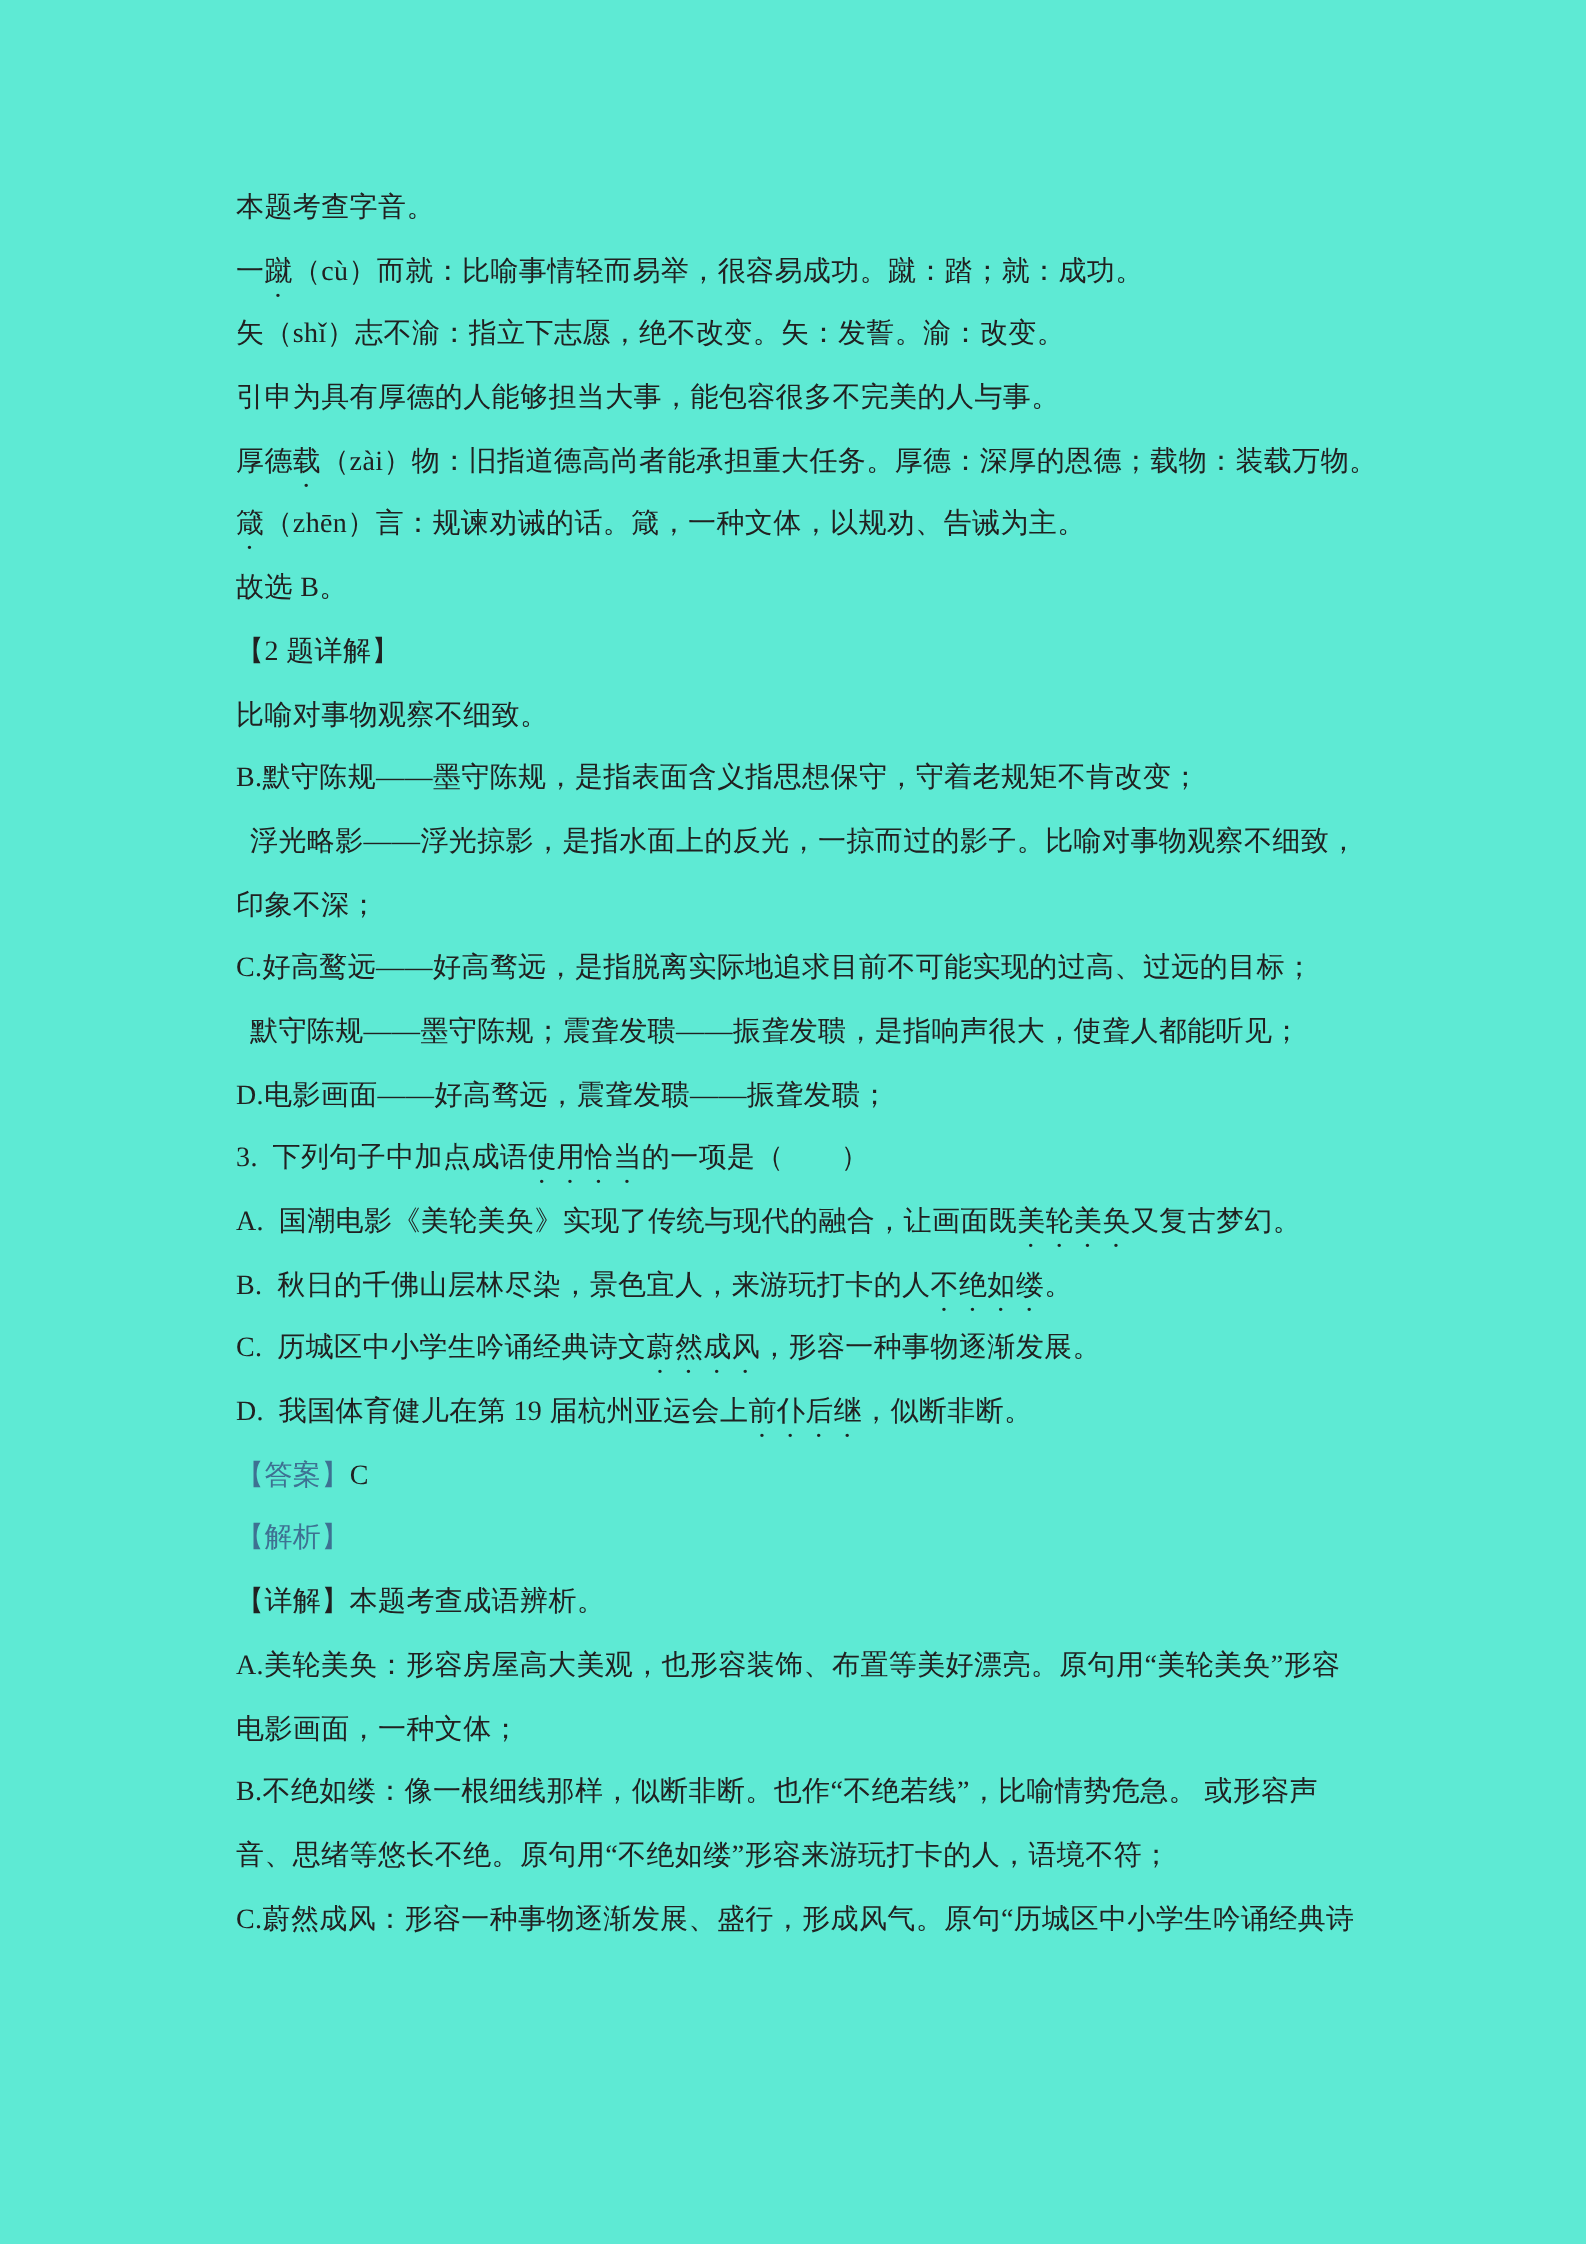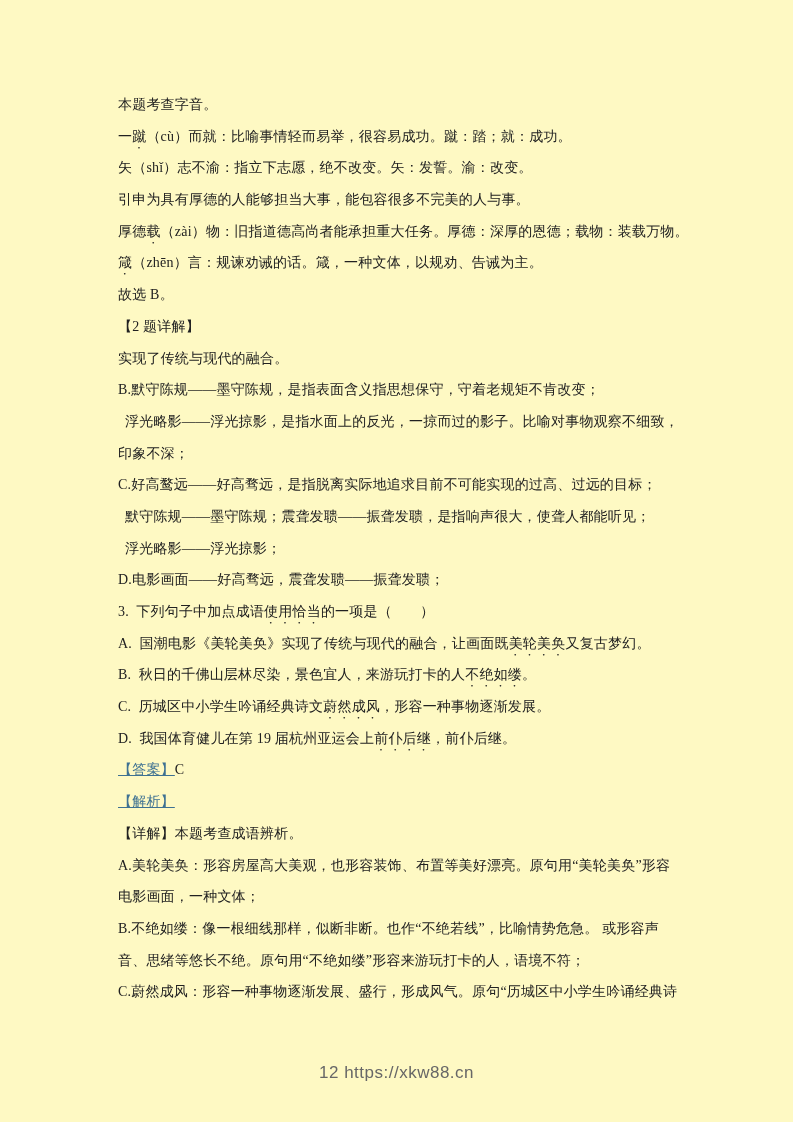--- a/index.html
+++ b/index.html
@@ -4,21 +4,21 @@
 <style>
   html, body {
     margin: 0;
     padding: 0;
     background: #ffffff;
   }
   .page {
     position: relative;
     width: 793px;
     height: 1122px;
-    background: #fef9c3;
+    background: #5eead4;
     overflow: hidden;
     font-family: "Liberation Serif", "DejaVu Serif", serif;
     color: #212121;
   }
   .doc-body {
     position: absolute;
     left: 118px;
     top: 89px;
     width: 560px;
   }
@@ -33,21 +33,20 @@
     padding-left: 7px;
   }
   .dot {
     -webkit-text-emphasis: filled dot;
     -webkit-text-emphasis-position: under right;
     text-emphasis: filled dot;
     text-emphasis-position: under right;
   }
   .blue {
     color: var(--answer-blue, #3e7192);
-    text-decoration: underline;
   }
   .page-footer {
     position: absolute;
     left: 0;
     top: 1058px;
     width: 793px;
     text-align: center;
     font-family: "Liberation Sans", "DejaVu Sans", sans-serif;
     font-size: 17px;
     line-height: 30px;
@@ -61,36 +60,34 @@
 <div class="page">
   <div class="doc-body" id="doc-body">
       <div class="line"><span>本题考查字音。</span></div>
       <div class="line"><span>一</span><span class="dot">蹴</span><span>（cù）而就：比喻事情轻而易举，很容易成功。蹴：踏；就：成功。</span></div>
       <div class="line"><span>矢（shǐ）志不渝：指立下志愿，绝不改变。矢：发誓。渝：改变。</span></div>
       <div class="line"><span>引申为具有厚德的人能够担当大事，能包容很多不完美的人与事。</span></div>
       <div class="line"><span>厚德</span><span class="dot">载</span><span>（zài）物：旧指道德高尚者能承担重大任务。厚德：深厚的恩德；载物：装载万物。</span></div>
       <div class="line"><span class="dot">箴</span><span>（zhēn）言：规谏劝诫的话。箴，一种文体，以规劝、告诫为主。</span></div>
       <div class="line"><span>故选 B。</span></div>
       <div class="line"><span>【2 题详解】</span></div>
-      <div class="line"><span>实现了传统与现代的融合。</span></div>
+      <div class="line"><span>比喻对事物观察不细致。</span></div>
       <div class="line"><span>B.默守陈规——墨守陈规，是指表面含义指思想保守，守着老规矩不肯改变；</span></div>
       <div class="line indent"><span>浮光略影——浮光掠影，是指水面上的反光，一掠而过的影子。比喻对事物观察不细致，</span></div>
       <div class="line"><span>印象不深；</span></div>
       <div class="line"><span>C.好高鹜远——好高骛远，是指脱离实际地追求目前不可能实现的过高、过远的目标；</span></div>
       <div class="line indent"><span>默守陈规——墨守陈规；震聋发聩——振聋发聩，是指响声很大，使聋人都能听见；</span></div>
-      <div class="line indent"><span>浮光略影——浮光掠影；</span></div>
       <div class="line"><span>D.电影画面——好高骛远，震聋发聩——振聋发聩；</span></div>
       <div class="line"><span>3.  下列句子中加点成语</span><span class="dot">使用恰当</span><span>的一项是（　　）</span></div>
       <div class="line"><span>A.  国潮电影《美轮美奂》实现了传统与现代的融合，让画面既</span><span class="dot">美轮美奂</span><span>又复古梦幻。</span></div>
       <div class="line"><span>B.  秋日的千佛山层林尽染，景色宜人，来游玩打卡的人</span><span class="dot">不绝如缕</span><span>。</span></div>
       <div class="line"><span>C.  历城区中小学生吟诵经典诗文</span><span class="dot">蔚然成风</span><span>，形容一种事物逐渐发展。</span></div>
-      <div class="line"><span>D.  我国体育健儿在第 19 届杭州亚运会上</span><span class="dot">前仆后继</span><span>，前仆后继。</span></div>
+      <div class="line"><span>D.  我国体育健儿在第 19 届杭州亚运会上</span><span class="dot">前仆后继</span><span>，似断非断。</span></div>
       <div class="line"><span class="blue">【答案】</span><span>C</span></div>
       <div class="line"><span class="blue">【解析】</span></div>
       <div class="line"><span>【详解】本题考查成语辨析。</span></div>
       <div class="line"><span>A.美轮美奂：形容房屋高大美观，也形容装饰、布置等美好漂亮。原句用“美轮美奂”形容</span></div>
       <div class="line"><span>电影画面，一种文体；</span></div>
       <div class="line"><span>B.不绝如缕：像一根细线那样，似断非断。也作“不绝若线”，比喻情势危急。 或形容声</span></div>
       <div class="line"><span>音、思绪等悠长不绝。原句用“不绝如缕”形容来游玩打卡的人，语境不符；</span></div>
       <div class="line"><span>C.蔚然成风：形容一种事物逐渐发展、盛行，形成风气。原句“历城区中小学生吟诵经典诗</span></div>
     </div>
-  <div class="page-footer"><span>12</span> <span>https://xkw88.cn</span></div>
 </div>
 
 </body></html>

